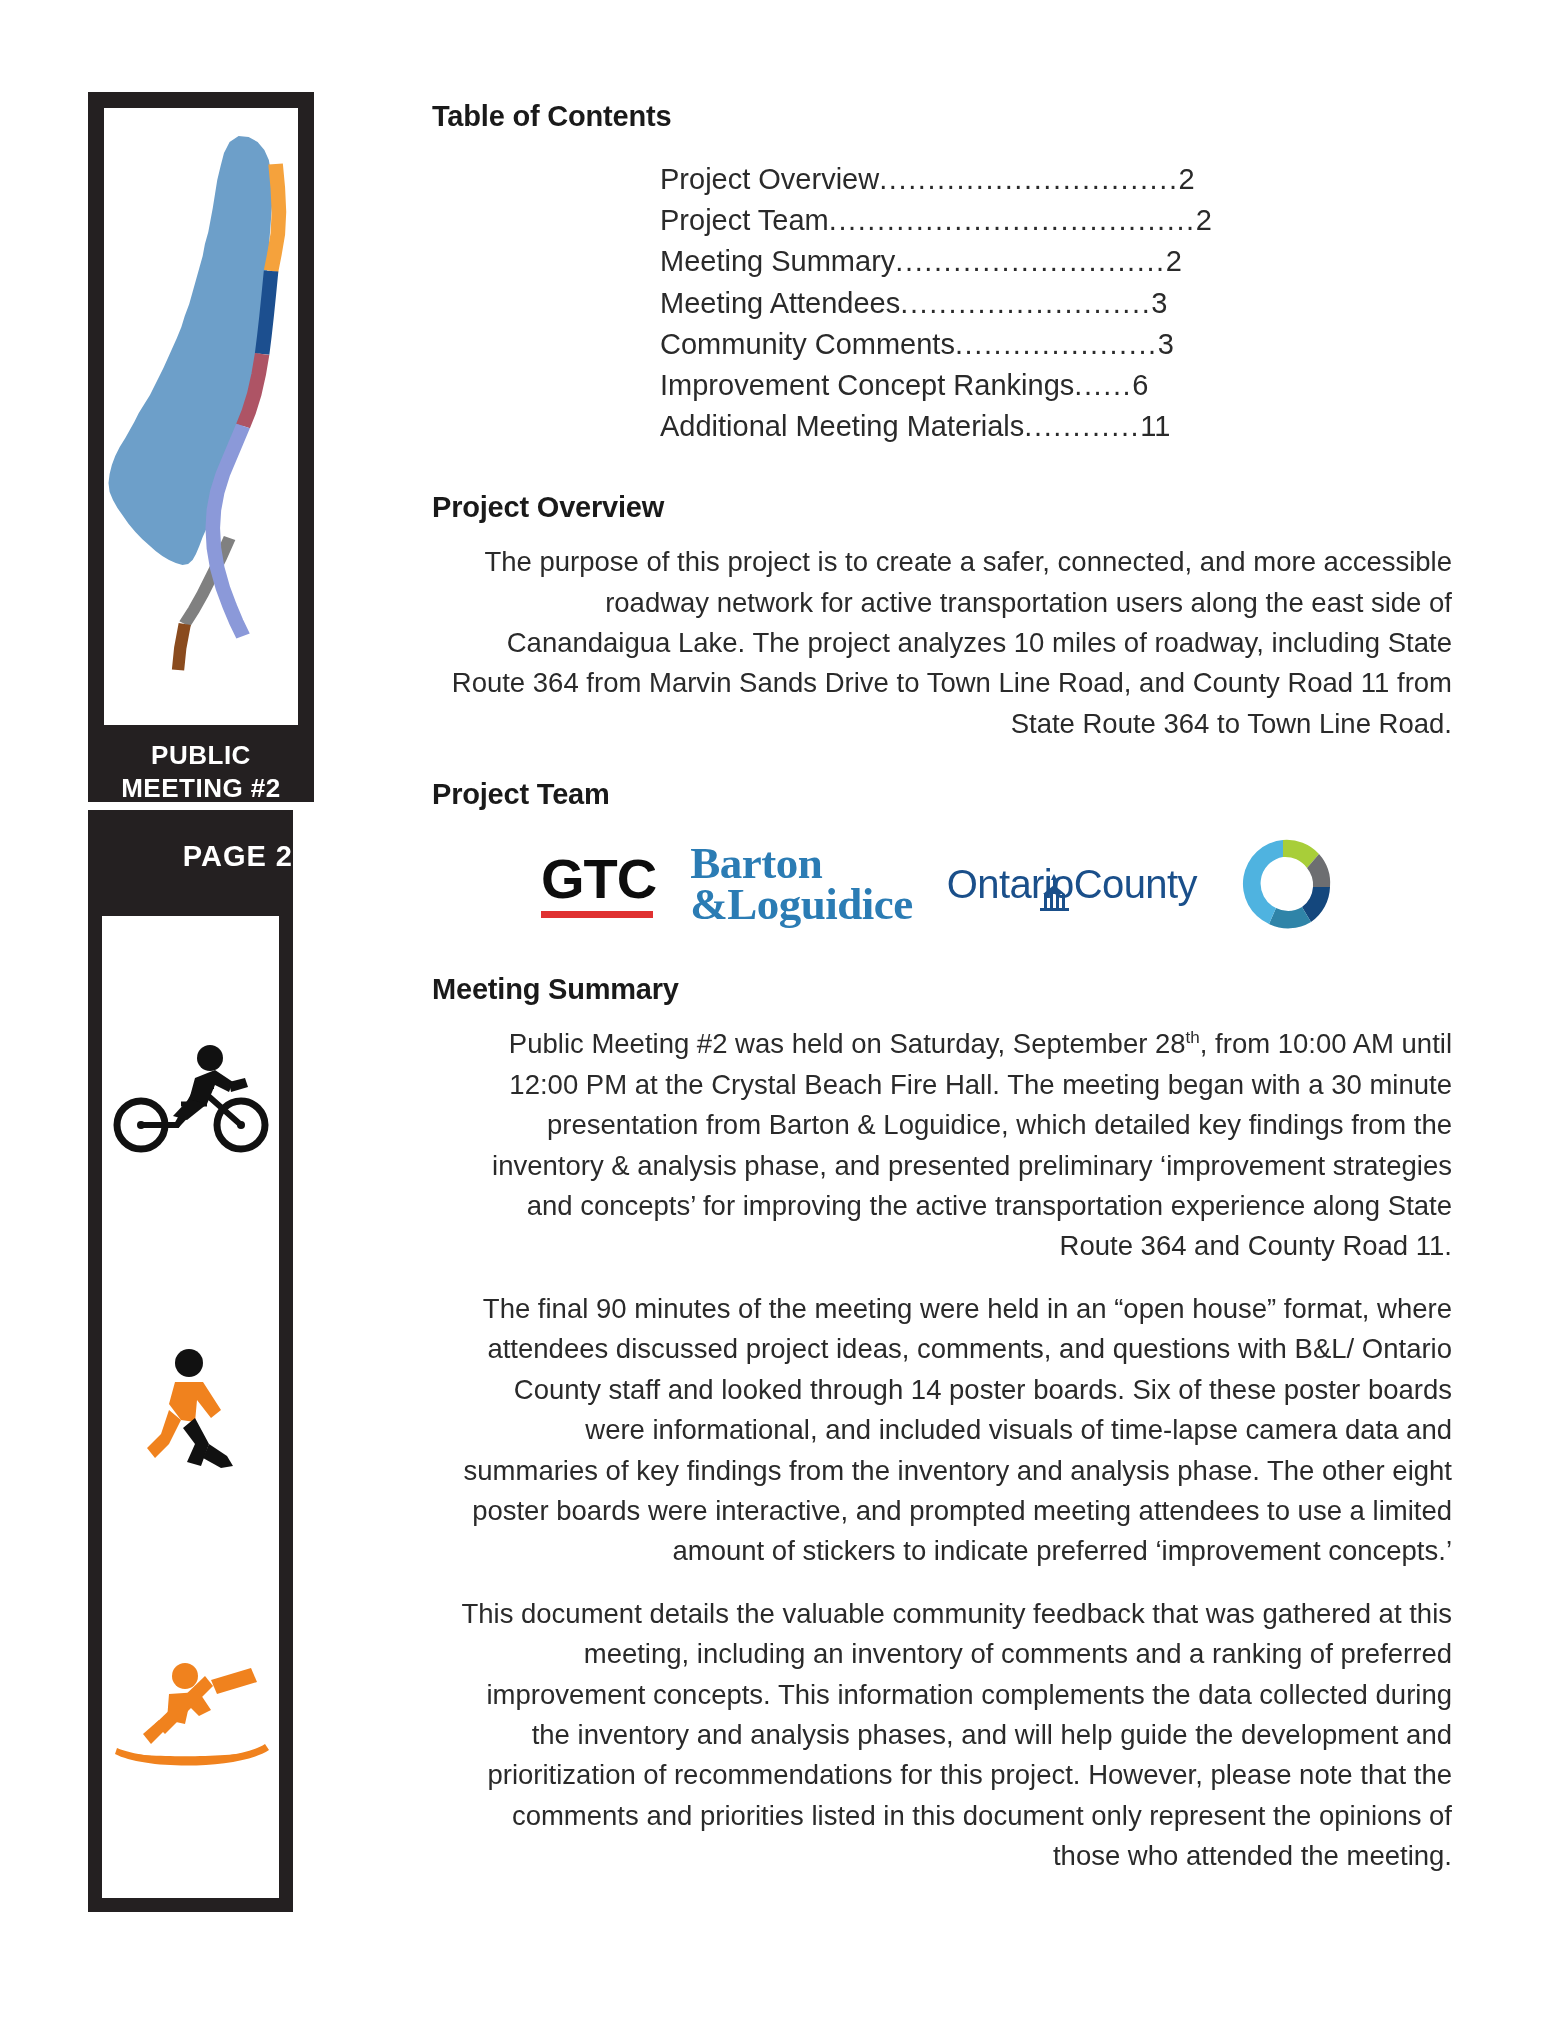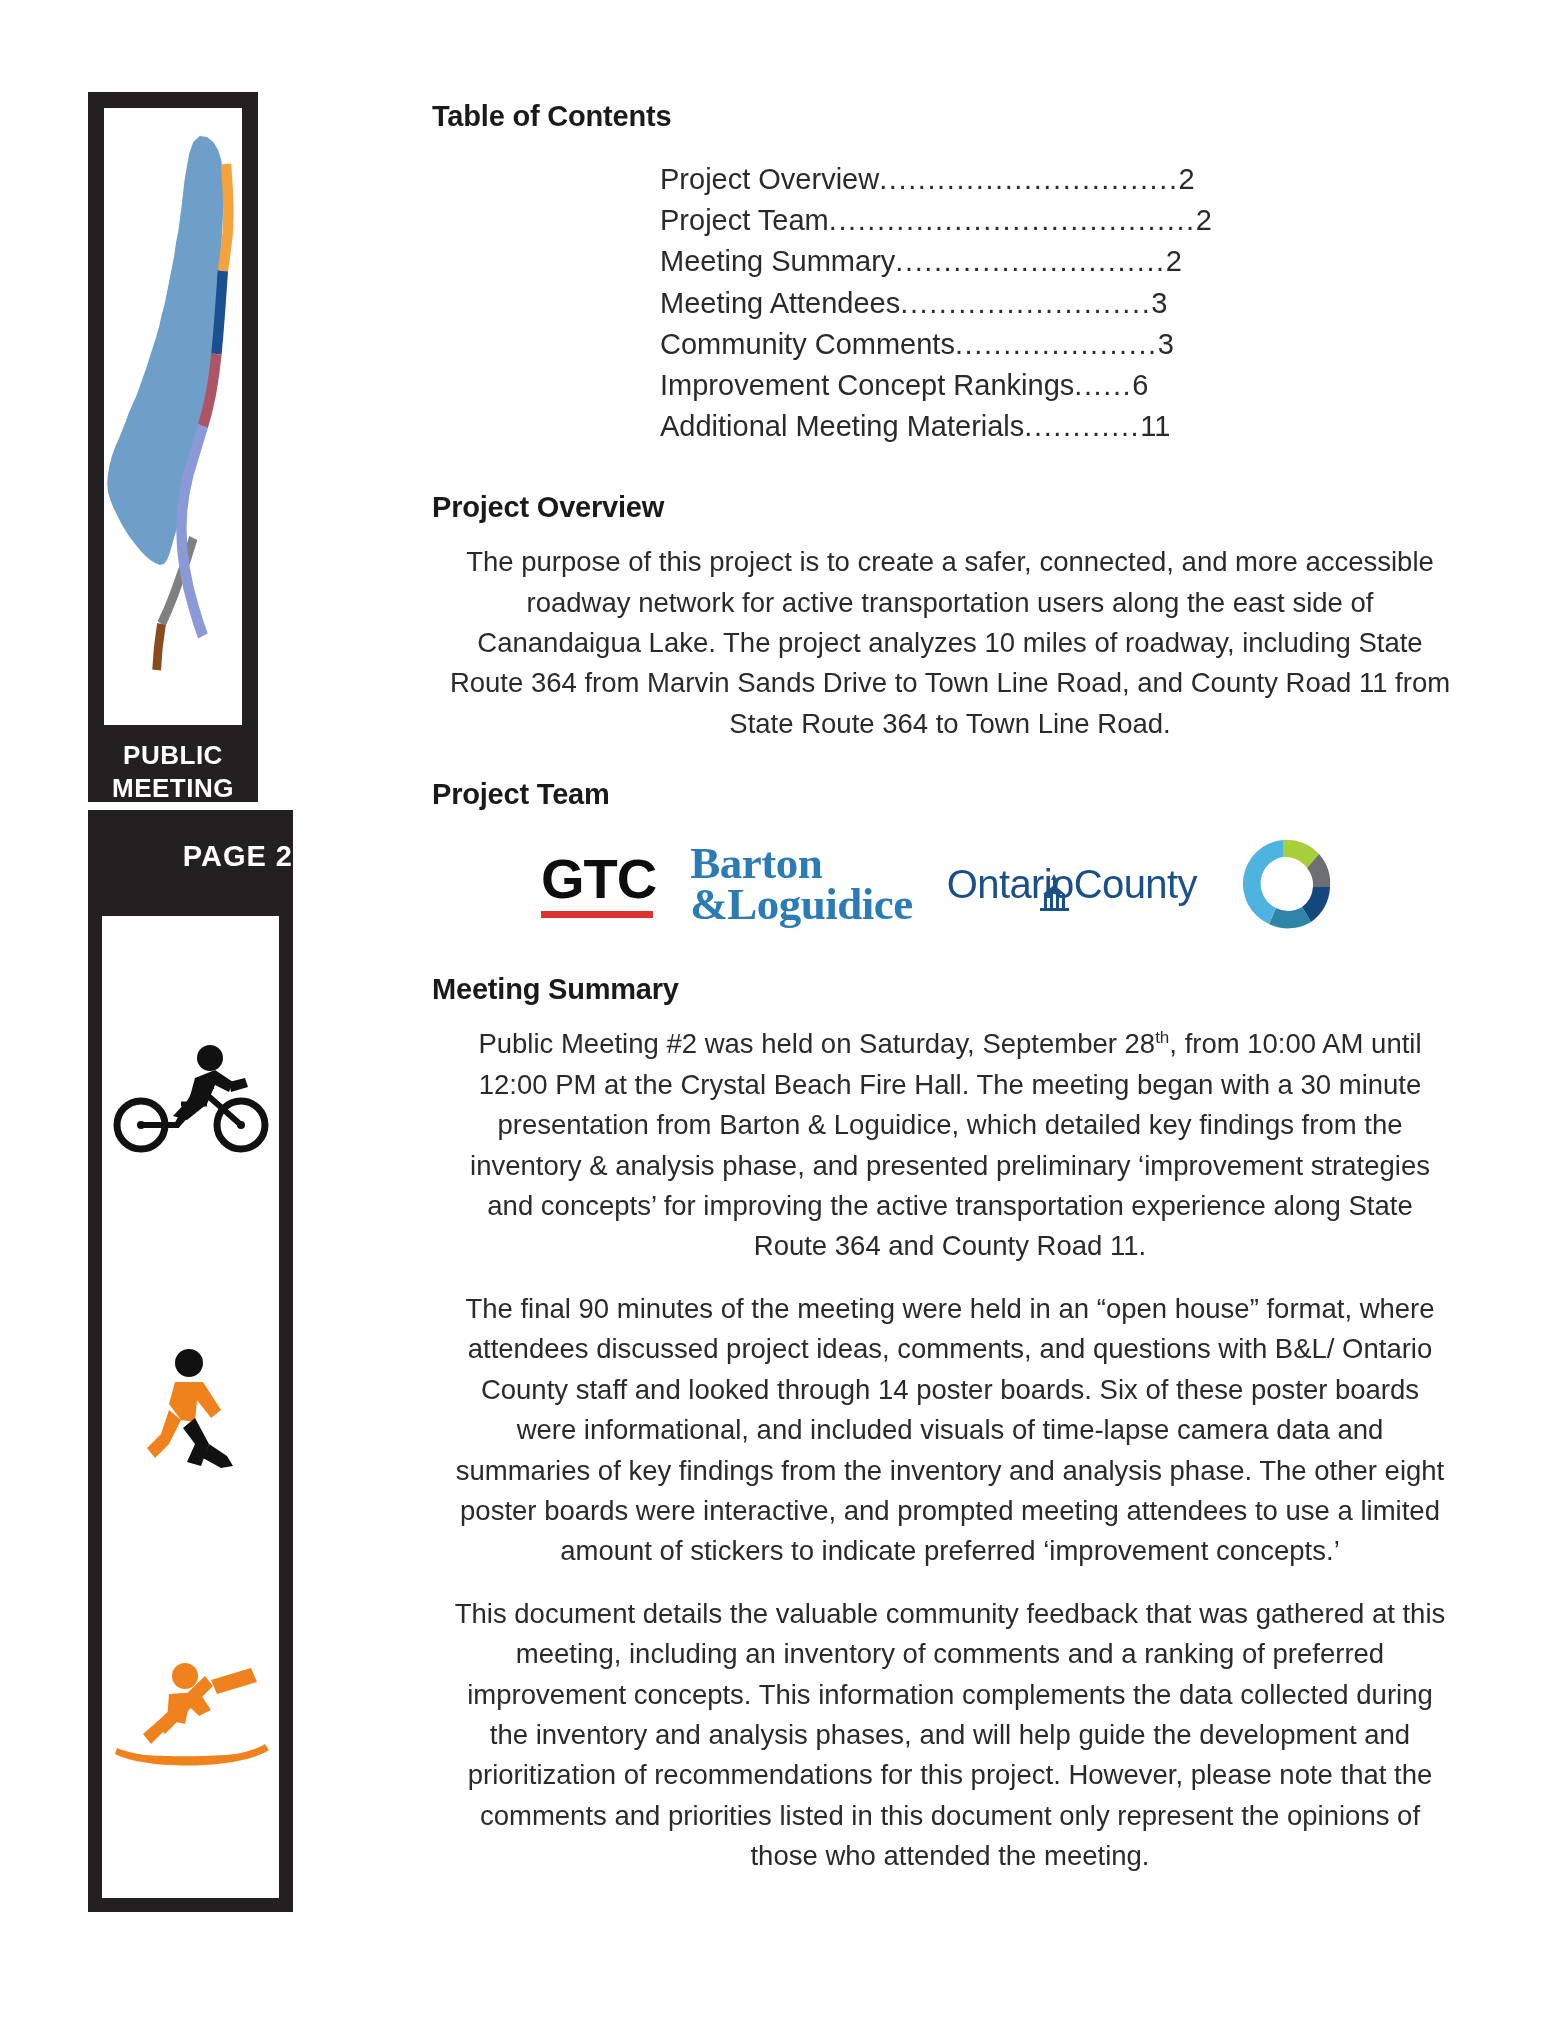--- a/index.html
+++ b/index.html
@@ -8,21 +8,21 @@
     background:#ffffff;
     font-family:"Liberation Sans", sans-serif;
     -webkit-font-smoothing:antialiased;
     position:relative;
     overflow:hidden;
   }
   .page{position:absolute;inset:0;}
 
   
   .map-panel{
-    position:absolute;left:88px;top:92px;width:170px;height:710px;
+    position:absolute;left:88px;top:92px;width:226px;height:710px;
     background:#242021;
     box-sizing:border-box;
     padding:16px;
   }
   .map-inner{
     background:#ffffff;width:100%;height:617px;position:relative;overflow:hidden;
   }
   .map-svg{position:absolute;left:0;top:0;width:100%;height:100%;}
   .map-caption{
     color:#ffffff;
@@ -94,21 +94,21 @@
     color:#2a2a2a;
   }
   .toc-page{padding-left:0px;}
 
   .para{
     font-size:27.5px;
     line-height:1.47;
     color:#2a2a2a;
     font-weight:300;
     margin:0 0 22px 16px;
-    text-align:center;
+    text-align:right;
   }
   .para sup{font-size:0.62em;vertical-align:super;}
 
   .block{margin-top:44px;}
   .block-tight{margin-top:34px;}
 
   
   .team-row{
     display:flex;
     align-items:center;

